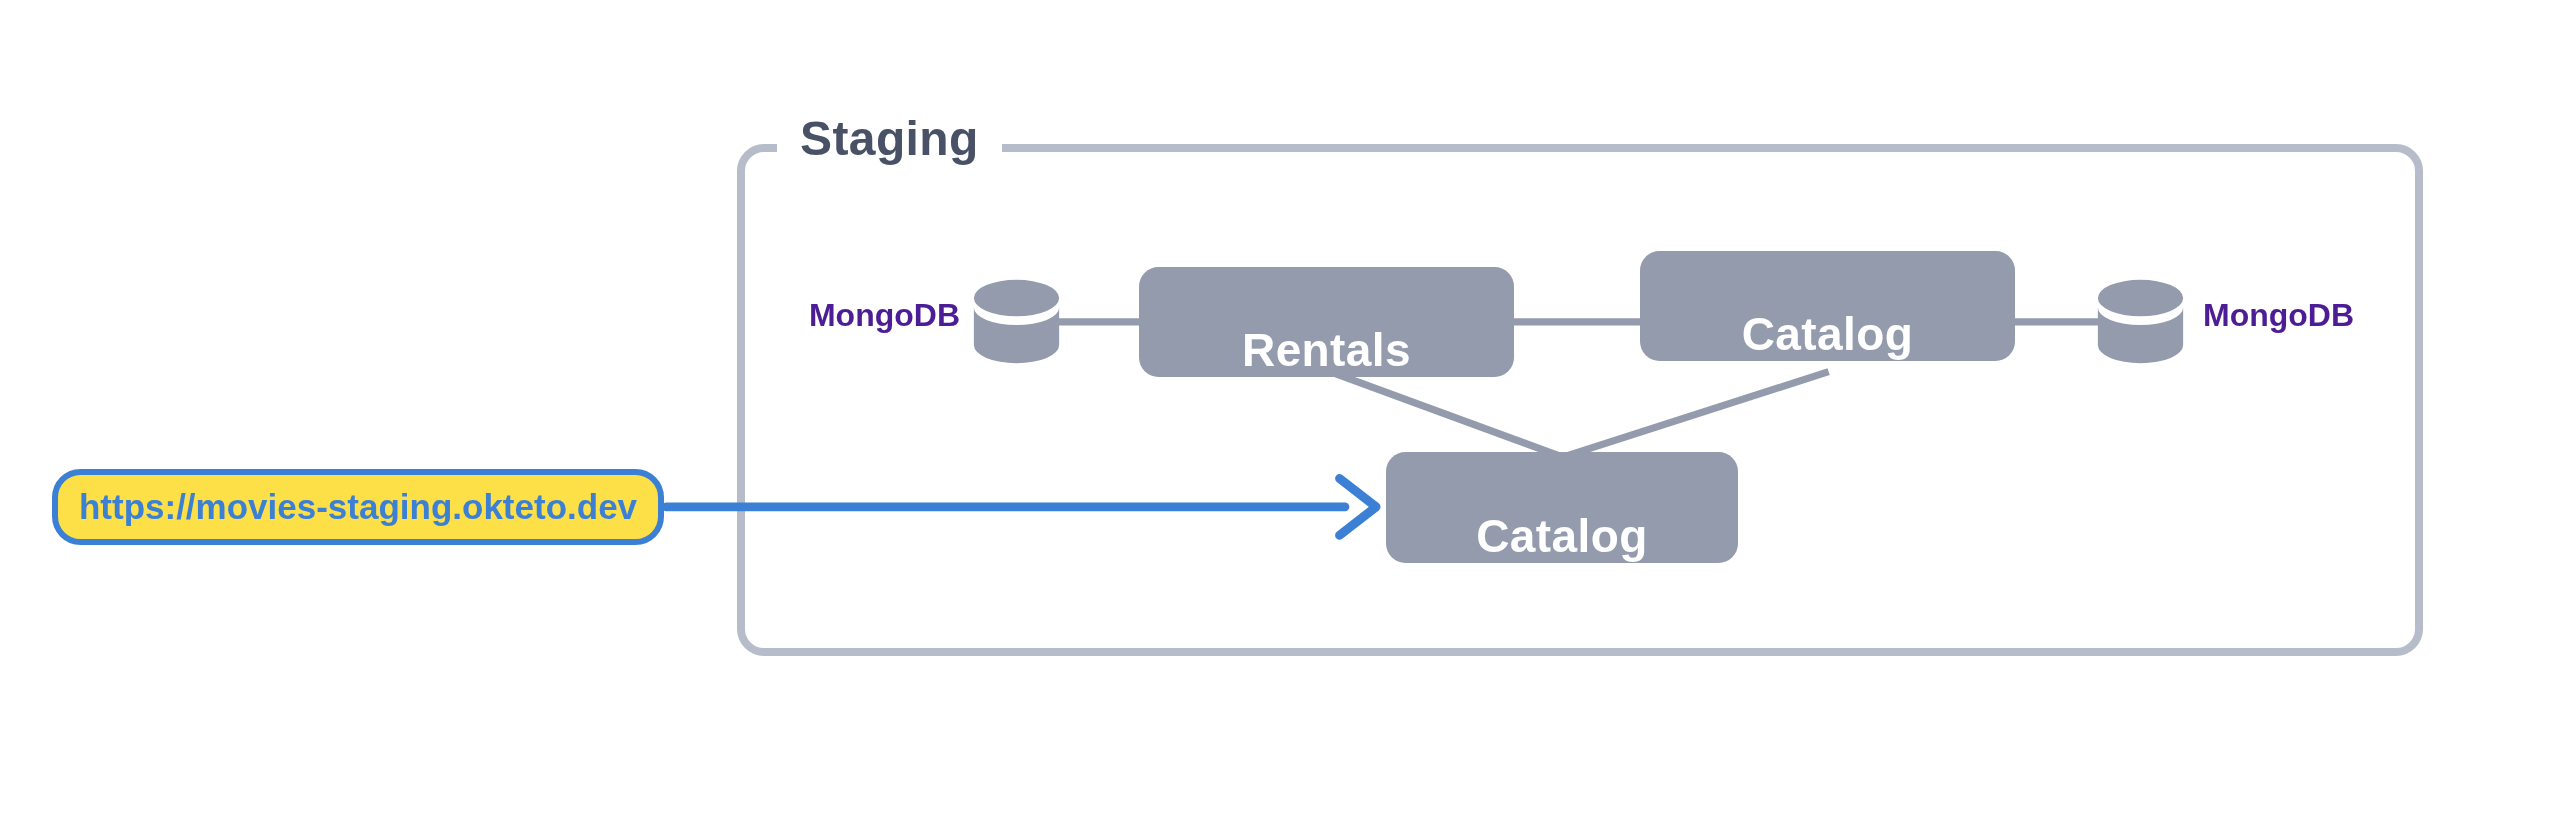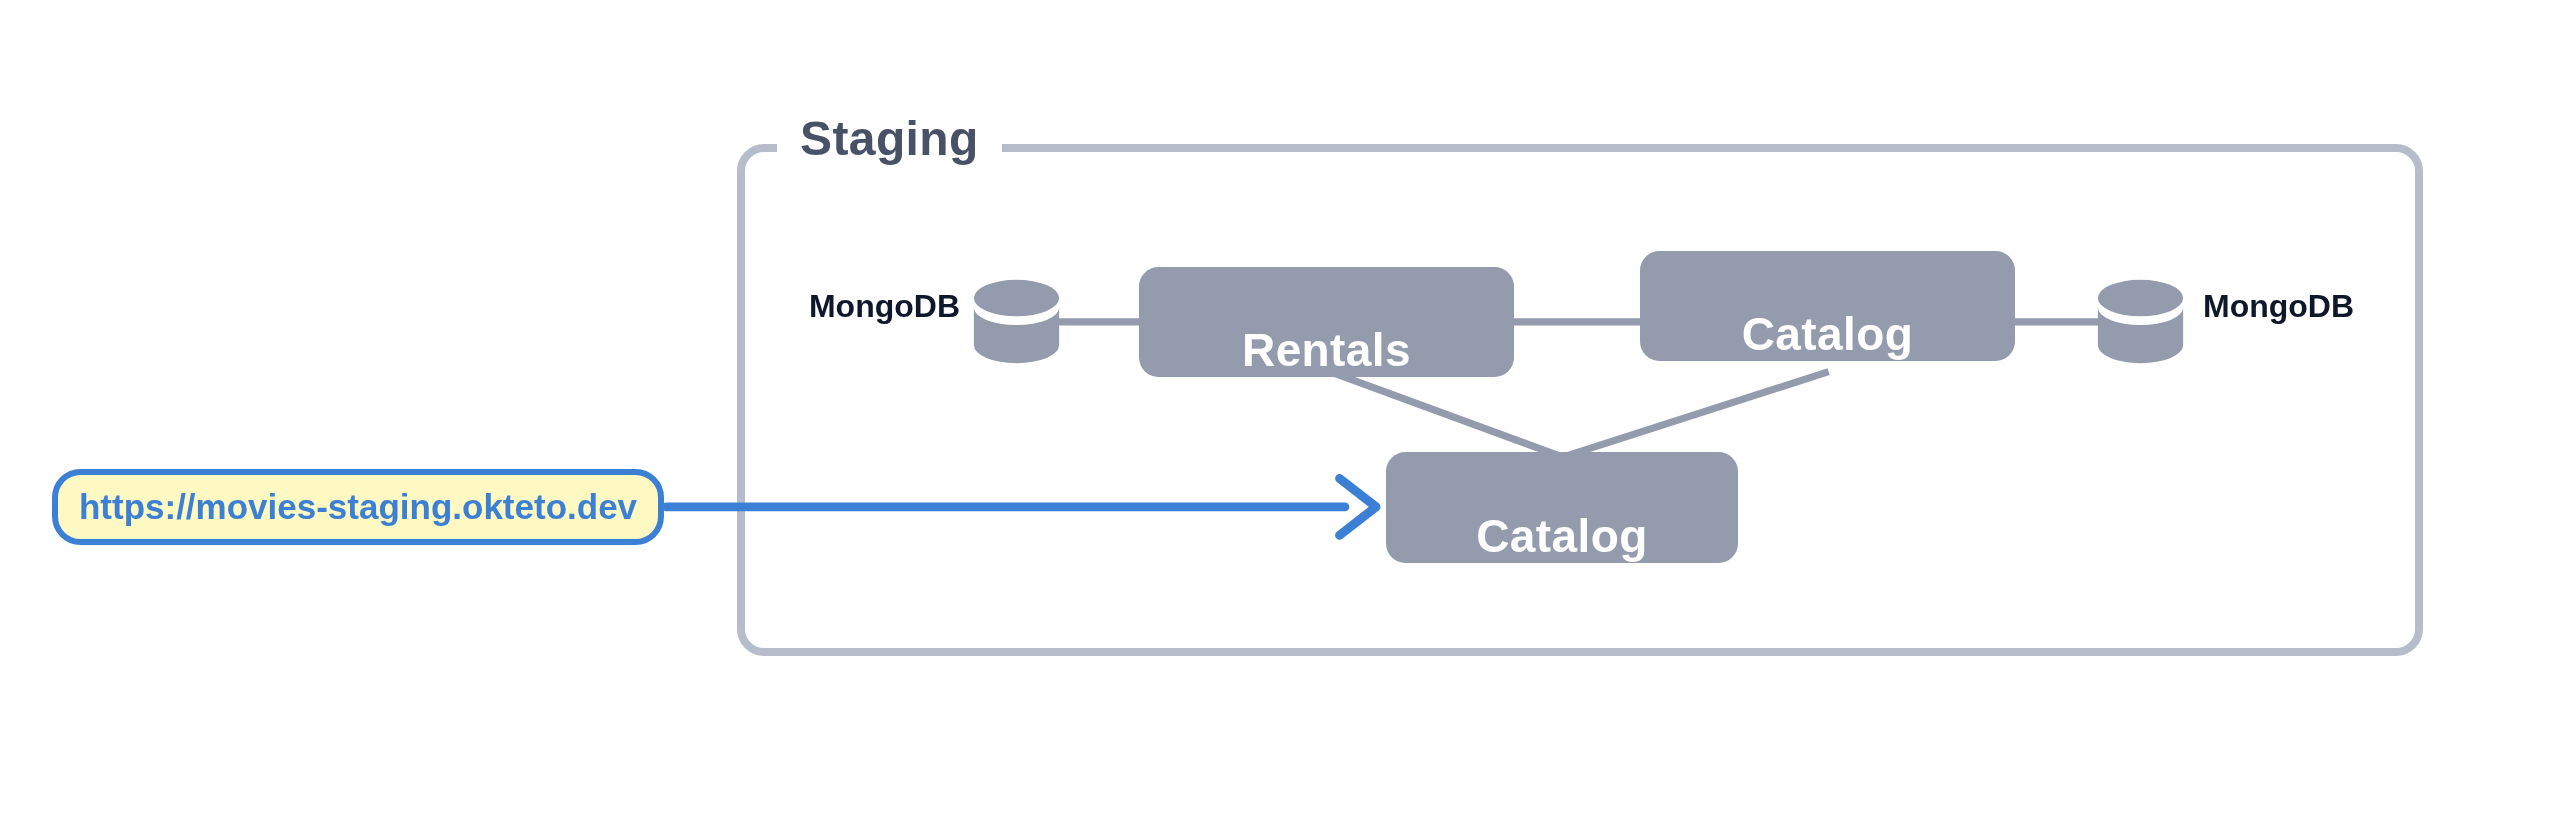--- a/index.html
+++ b/index.html
@@ -75,42 +75,42 @@
     z-index: 3;
     width: 87px;
     height: 89px;
   }
   .db-icon-left  { left: 973px; top: 277px; }
   .db-icon-right { left: 2097px; top: 277px; }
 
   .db-label {
     position: absolute;
     z-index: 3;
-    top: 285px;
+    top: 294px;
     width: 231px;
     font-size: 32px;
     font-weight: bold;
     line-height: 42px;
-    color: #0f172a;
+    color: #4c1d95;
   }
   .db-label-left  { left: 729px;  text-align: right; }
   .db-label-right { left: 2203px; text-align: left; }
 
   
   .url-box {
     position: absolute;
     z-index: 3;
     left: 52px;
     top: 469px;
     width: 612px;
     height: 76px;
     box-sizing: border-box;
     border: 6.2px solid #3b80d5;
     border-radius: 28.5px;
-    background: #fef9c3;
+    background: #fde047;
     display: flex;
     align-items: center;
     justify-content: center;
     font-size: 35px;
     font-weight: bold;
     color: #3b80d5;
     white-space: nowrap;
     cursor: pointer;
   }
 </style>

